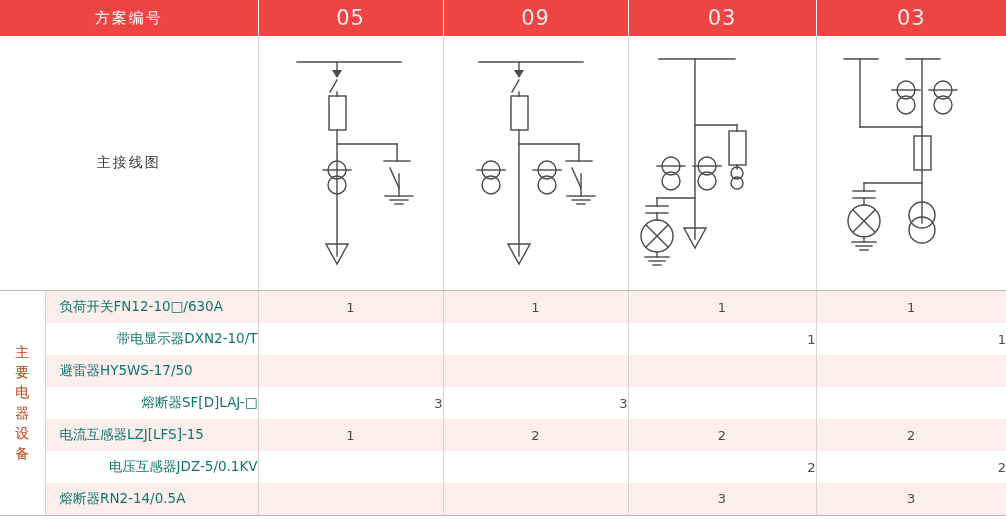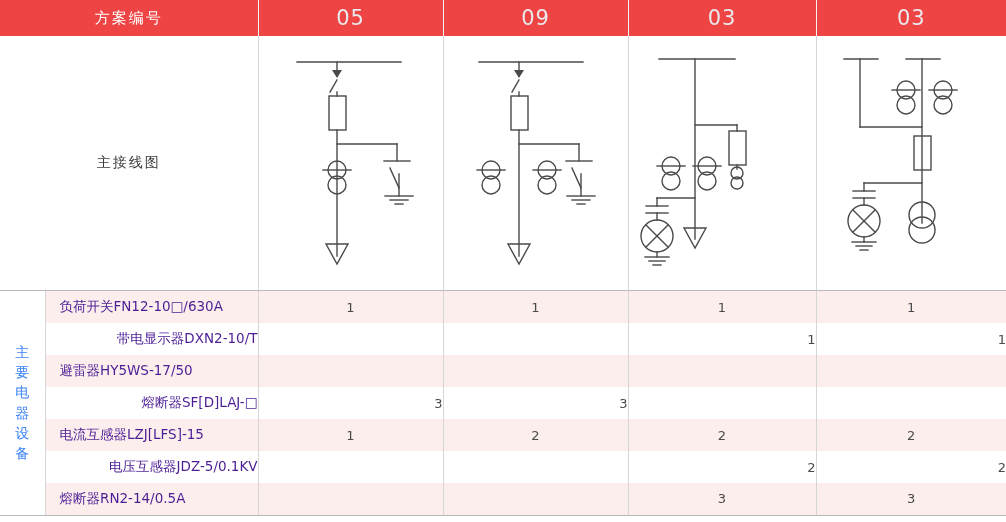--- a/index.html
+++ b/index.html
@@ -77,31 +77,31 @@
     width: 45px;
     background: #ffffff;
     border-right: 1px solid #d6d6d6;
     border-bottom: 1px solid #b9b9b9;
     text-align: center;
     vertical-align: middle;
     padding: 0;
   }
   .vert-text {
     font-size: 14px;
-    color: #3b82f6;
+    color: #c2410c;
     line-height: 1.45;
     letter-spacing: 0px;
     display: inline-block;
     width: 1em;
     word-break: break-all;
   }
   .data-row { height: 32px; }
   .name-cell {
     font-size: 13.5px;
-    color: #4c1d95;
+    color: #0f766e;
     text-align: left;
     padding: 0 0 0 14px;
     vertical-align: middle;
     border-right: 1px solid #d6d6d6;
     white-space: nowrap;
   }
   .num-cell {
     font-size: 13px;
     color: #4a4a4a;
     text-align: center;

